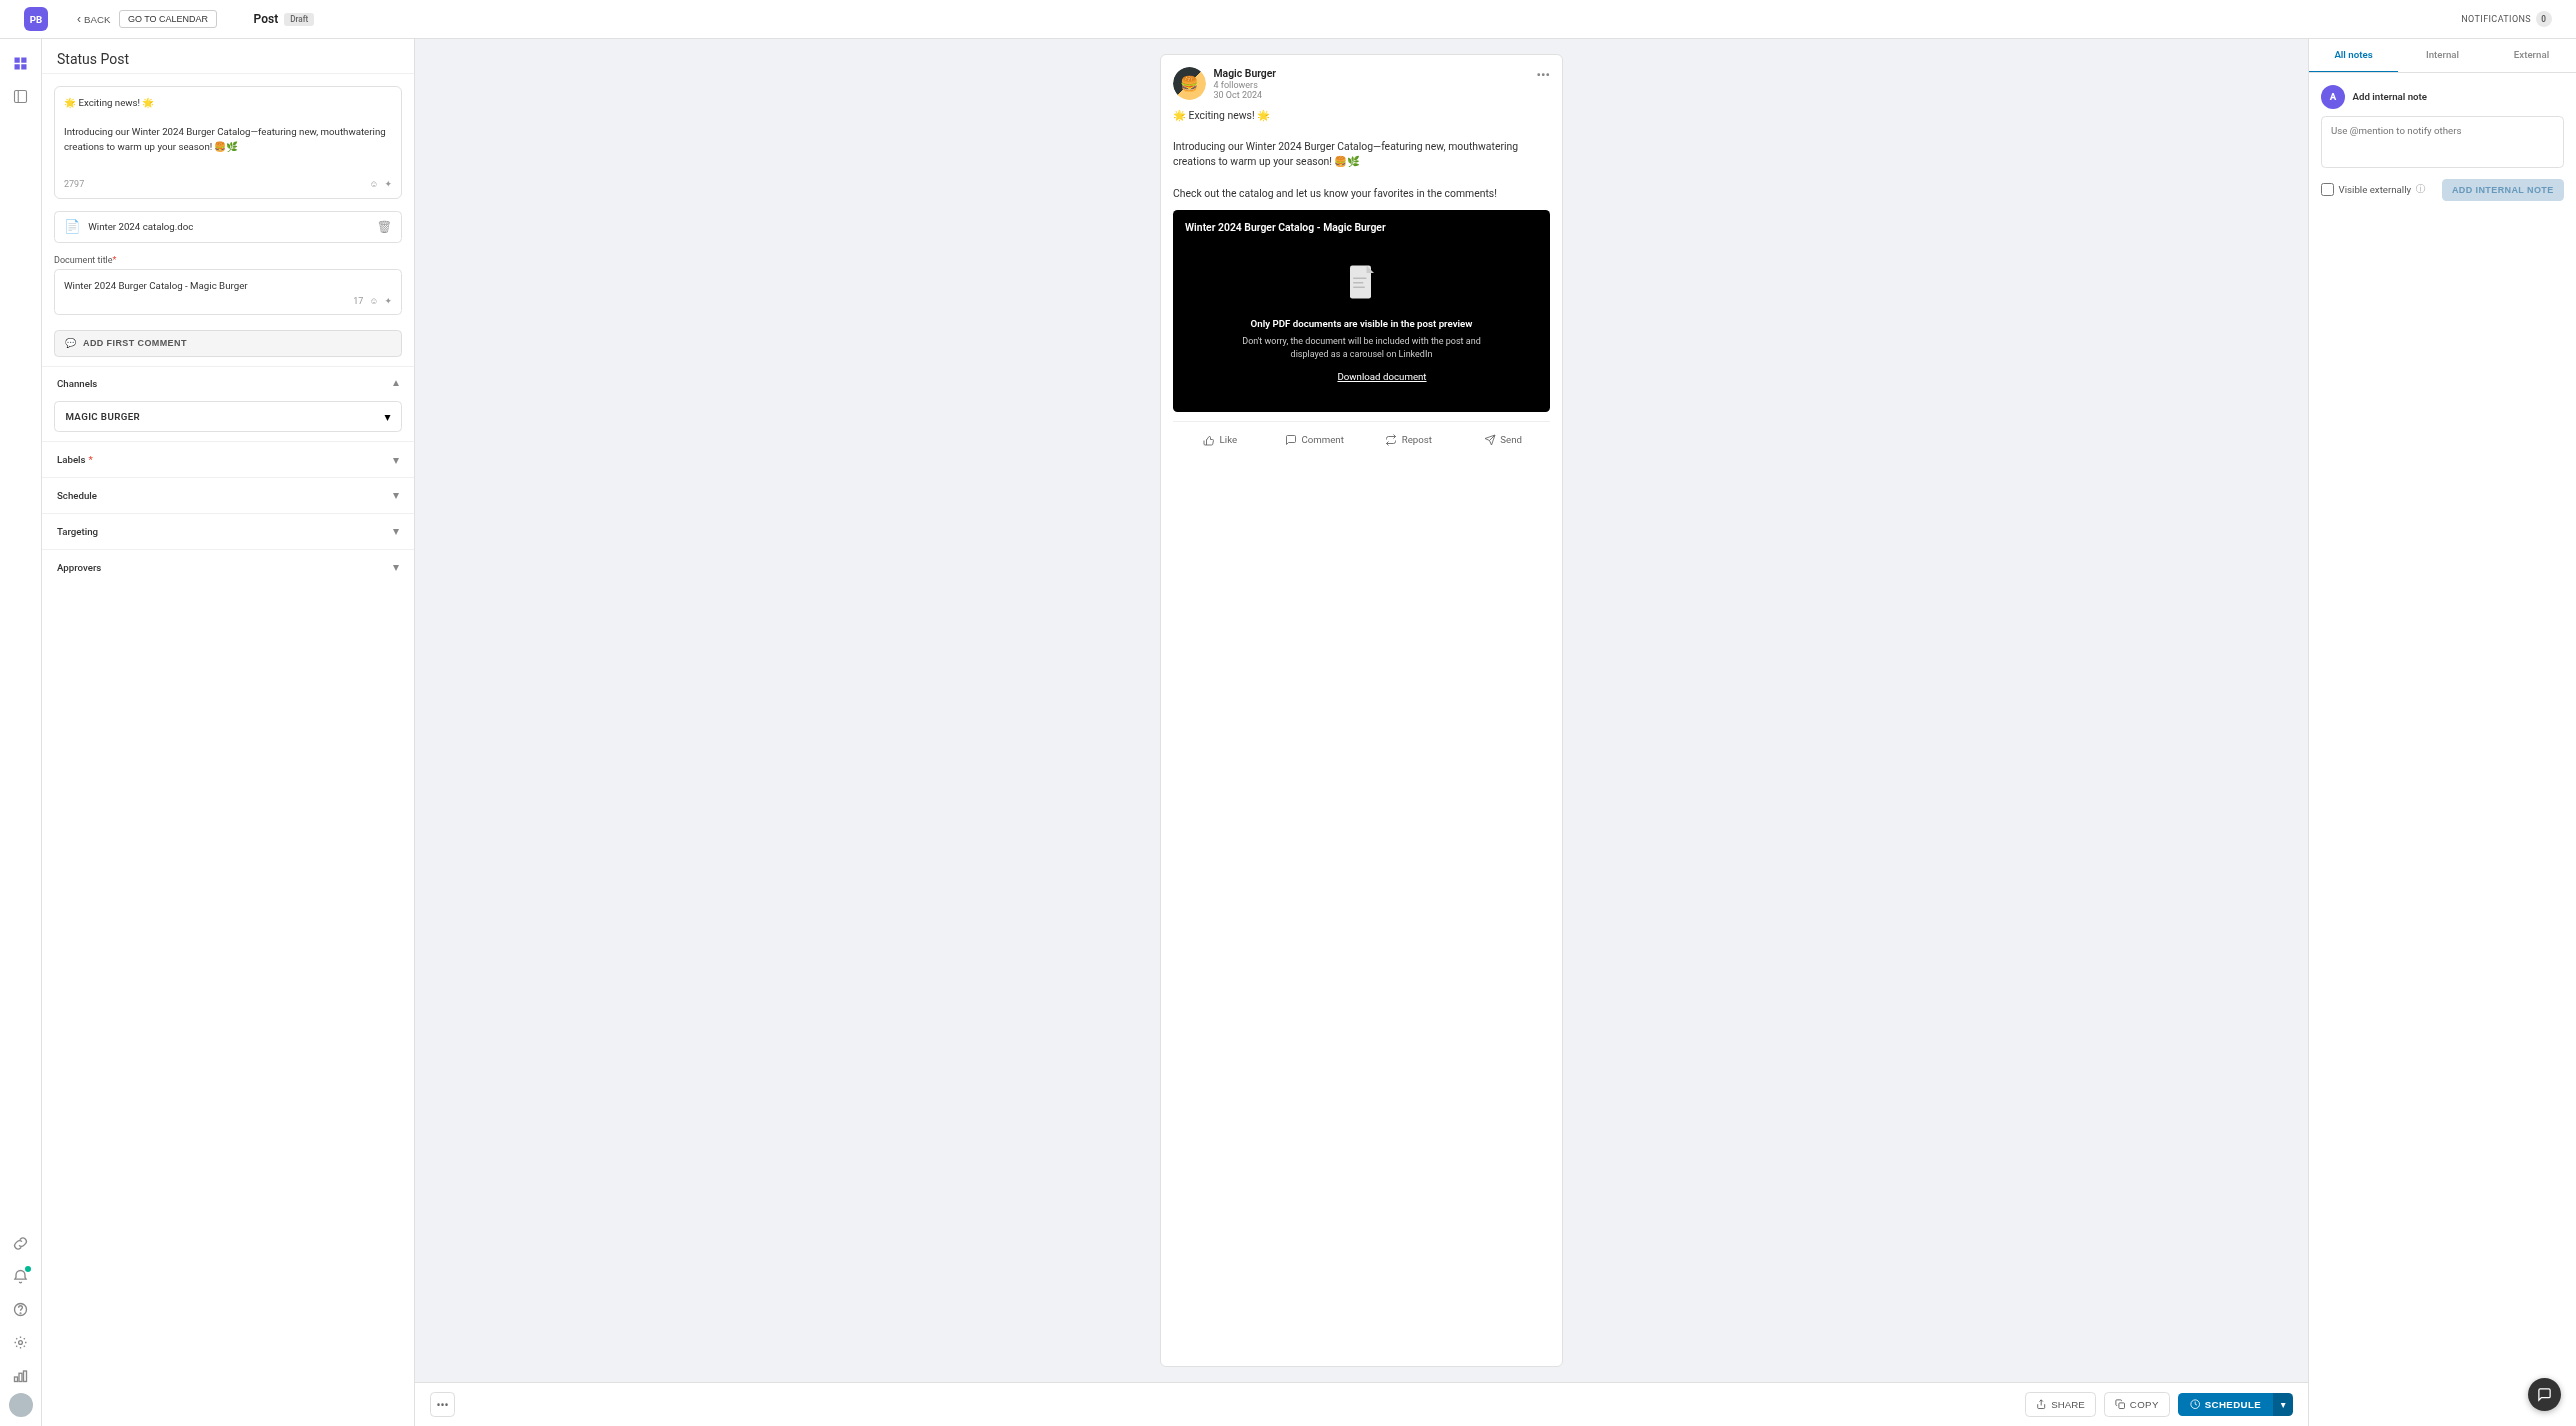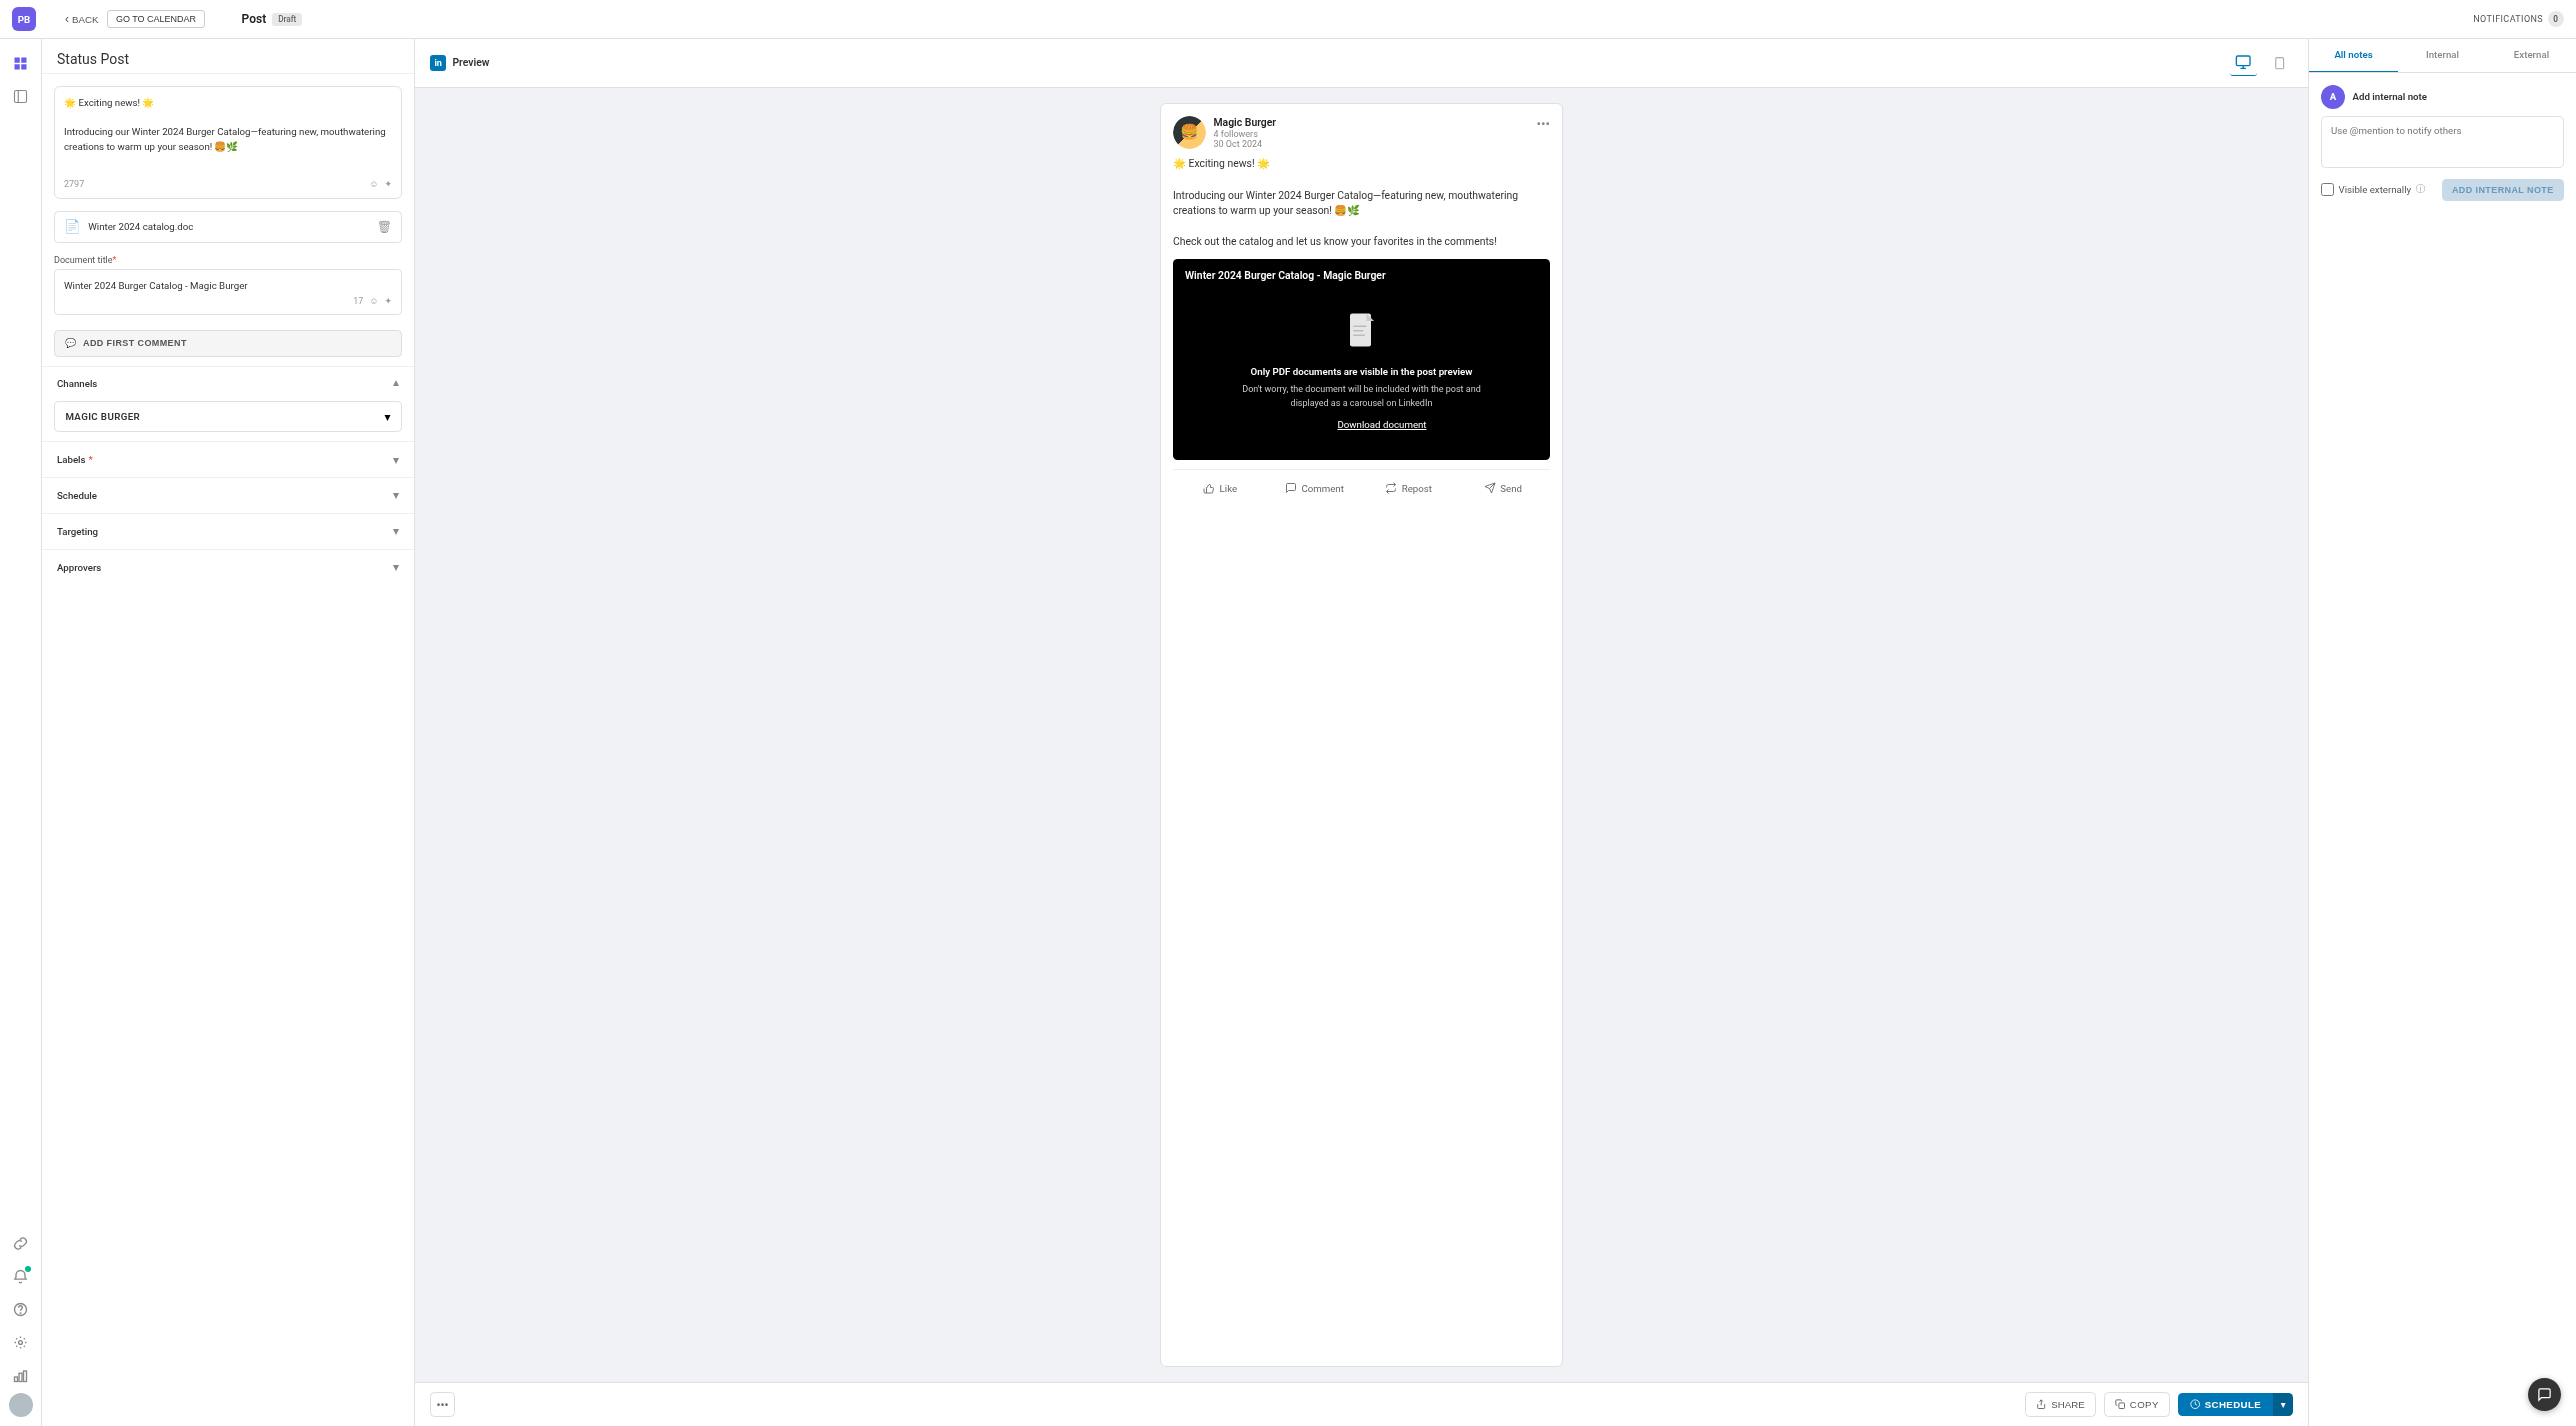--- a/index.html
+++ b/index.html
@@ -1,19 +1,19 @@
 <!DOCTYPE html>
 <html style="font-size:12px"><head>
   <meta charset="utf-8">
   <style>
     * { box-sizing: border-box; margin: 0; padding: 0; }
     body { font-family: -apple-system, BlinkMacSystemFont, 'Segoe UI', Roboto, sans-serif; background: #f0f2f5; height: 100vh; overflow: hidden; display: flex; flex-direction: column; }
 
     
-    .topbar { display: flex; align-items: center; background: #fff; border-bottom: 0.7px solid #e0e0e0; padding: 0 12px; height: 39px; gap: 9px; flex-shrink: 0; }
+    .topbar { display: flex; align-items: center; background: #fff; border-bottom: 0.7px solid #e0e0e0; padding: 0 24px; height: 39px; gap: 9px; flex-shrink: 0; }
     .topbar-logo { width: 24px; height: 24px; background: #6c5ce7; border-radius: 6px; display: flex; align-items: center; justify-content: center; color: #fff; font-weight: 700; font-size: 9.7px; flex-shrink: 0; }
     .topbar-back { display: flex; align-items: center; gap: 3px; color: #555; font-size: 9.7px; cursor: pointer; text-decoration: none; border: none; background: none; margin-left: 20px; }
     .topbar-back::before { content: '‹'; font-size: 12px; }
     .topbar-calendar { background: none; border: 0.7px solid #ccc; border-radius: 3px; padding: 3px 7.5px; font-size: 9px; cursor: pointer; color: #333; }
     .topbar-title { display: flex; align-items: center; gap: 6px; font-size: 12px; font-weight: 600; color: #222; margin-left: 28px; }
     .topbar-badge { background: #e8e8e8; color: #666; font-size: 8.2px; padding: 1.5px 6px; border-radius: 3px; font-weight: 500; }
     .topbar-spacer { flex: 1; }
     .topbar-notifications { display: flex; align-items: center; gap: 4.5px; font-size: 9px; color: #555; letter-spacing: 0.4px; }
     .notif-count { background: #e8e8e8; border-radius: 50%; width: 16.4px; height: 16.4px; display: flex; align-items: center; justify-content: center; font-size: 8.2px; font-weight: 600; }
 
@@ -263,39 +263,20 @@
     </div>
 
     <div class="section-row">
       <span class="section-label">Approvers</span>
       <span class="section-chevron">▾</span>
     </div>
   </div>
 
   <div class="center-panel">
 
-    <div class="preview-header">
-      <div class="preview-title">
-        <span class="linkedin-icon" style="background:#0077b5;color:#fff;font-weight:700;font-size:9px;width:16.4px;height:16.4px;display:flex;align-items:center;justify-content:center;border-radius:3px;">in</span>
-        <span>Preview</span>
-      </div>
-      <div class="preview-spacer"></div>
-      <button class="preview-device-btn active" title="Desktop">
-        <svg width="16.4" height="16.4" viewBox="0 0 24 24" fill="none" stroke="currentColor" stroke-width="2">
-            <rect x="2" y="3" width="20" height="14" rx="2"></rect>
-            <path d="M8 21h8M12 17v4"></path>
-          </svg>
-      </button>
-      <button class="preview-device-btn" title="Mobile">
-        <svg width="13.4" height="16.4" viewBox="0 0 24 24" fill="none" stroke="currentColor" stroke-width="2">
-            <rect x="5" y="2" width="14" height="20" rx="2"></rect>
-            <line x1="12" y1="18" x2="12" y2="18" stroke-width="2.5"></line>
-          </svg>
-      </button>
-    </div>
 
     <div class="preview-content">
       <div class="post-card">
         <div class="post-card-header">
           <div class="post-avatar">
             <div class="post-avatar-img">🍔</div>
           </div>
           <div class="post-meta">
             <div class="post-author">Magic Burger</div>
             <div class="post-followers">4 followers</div>

